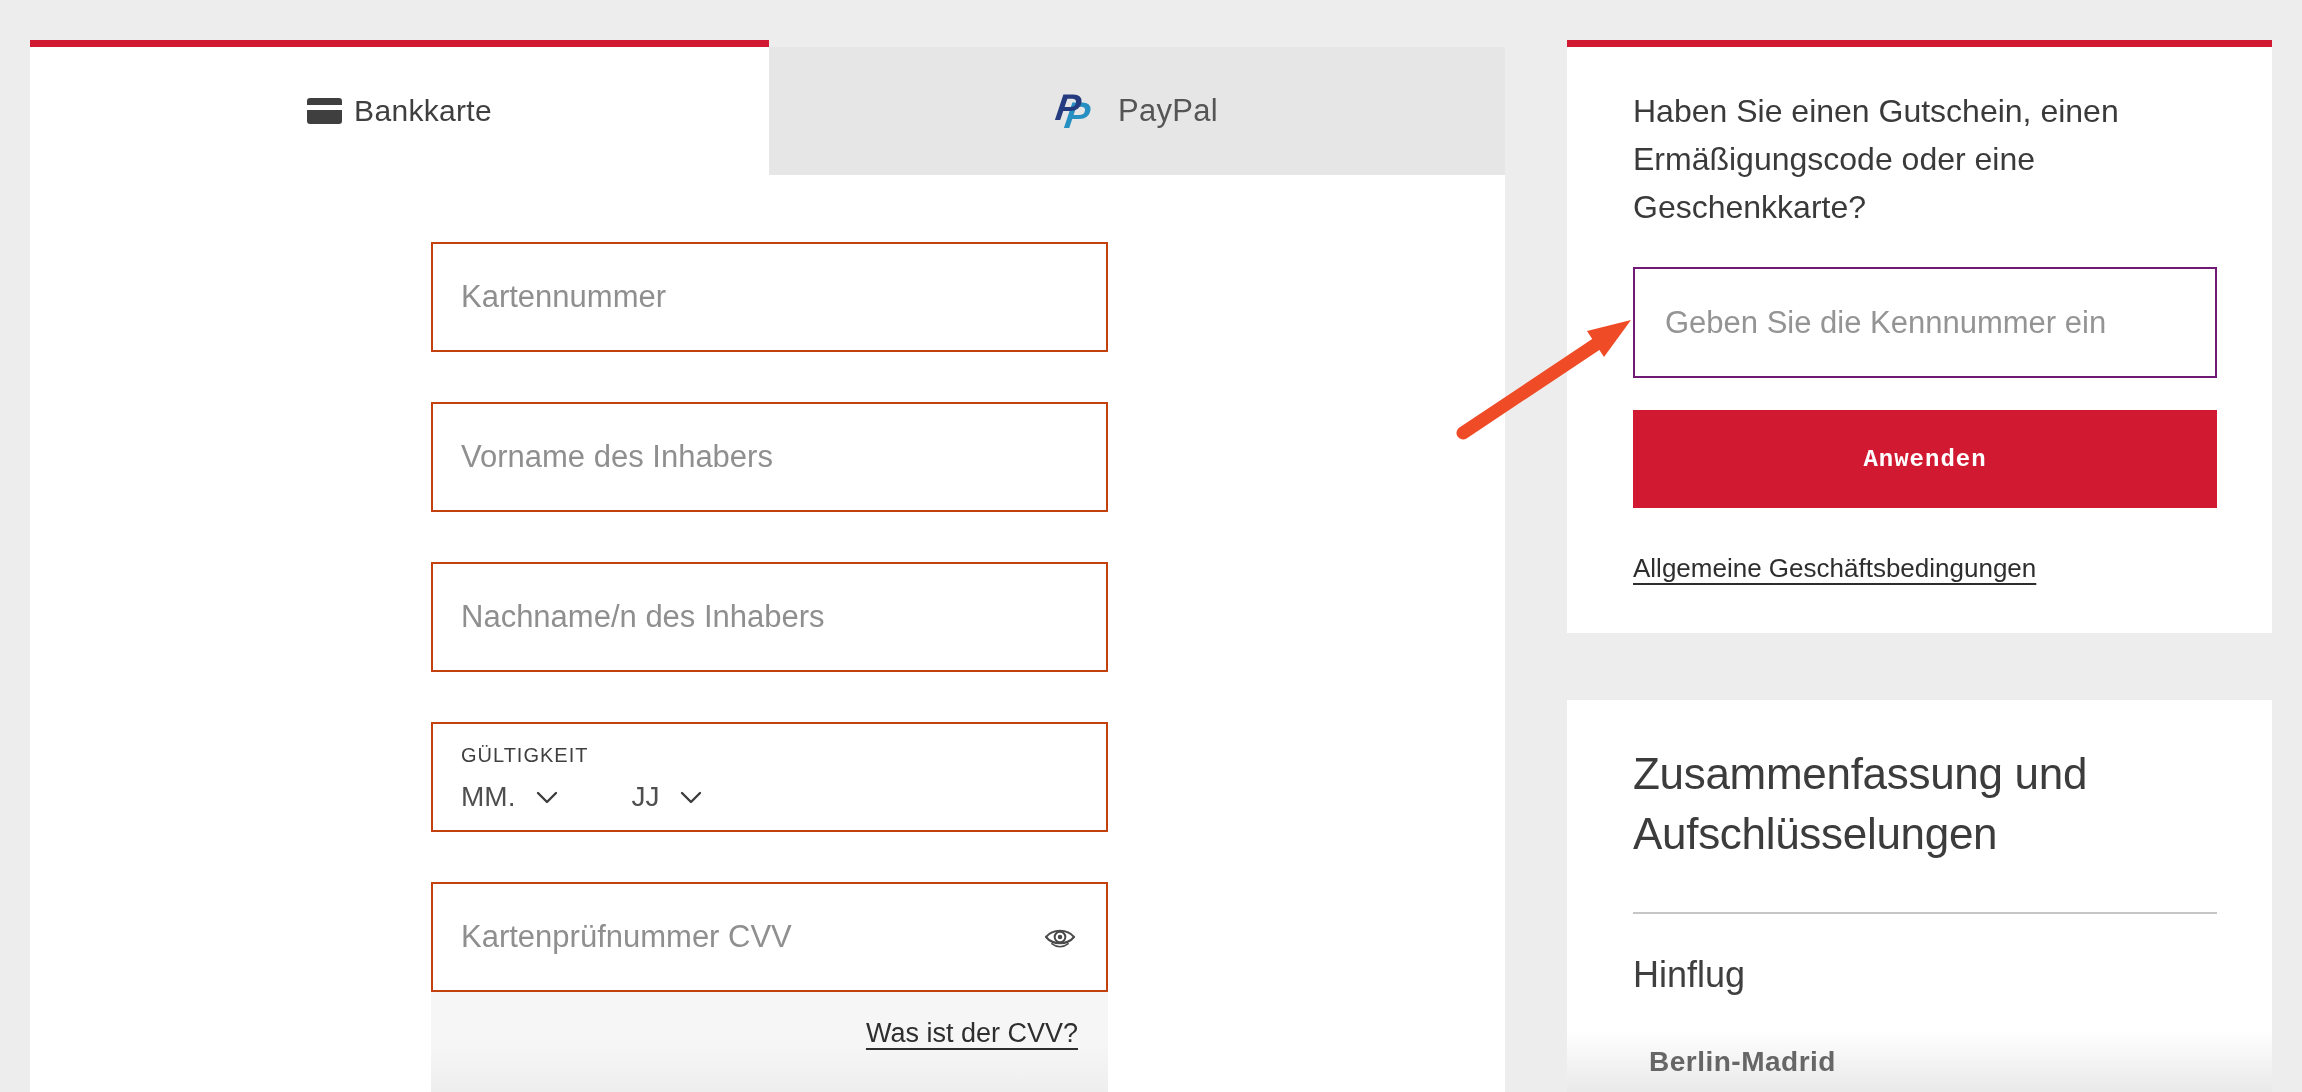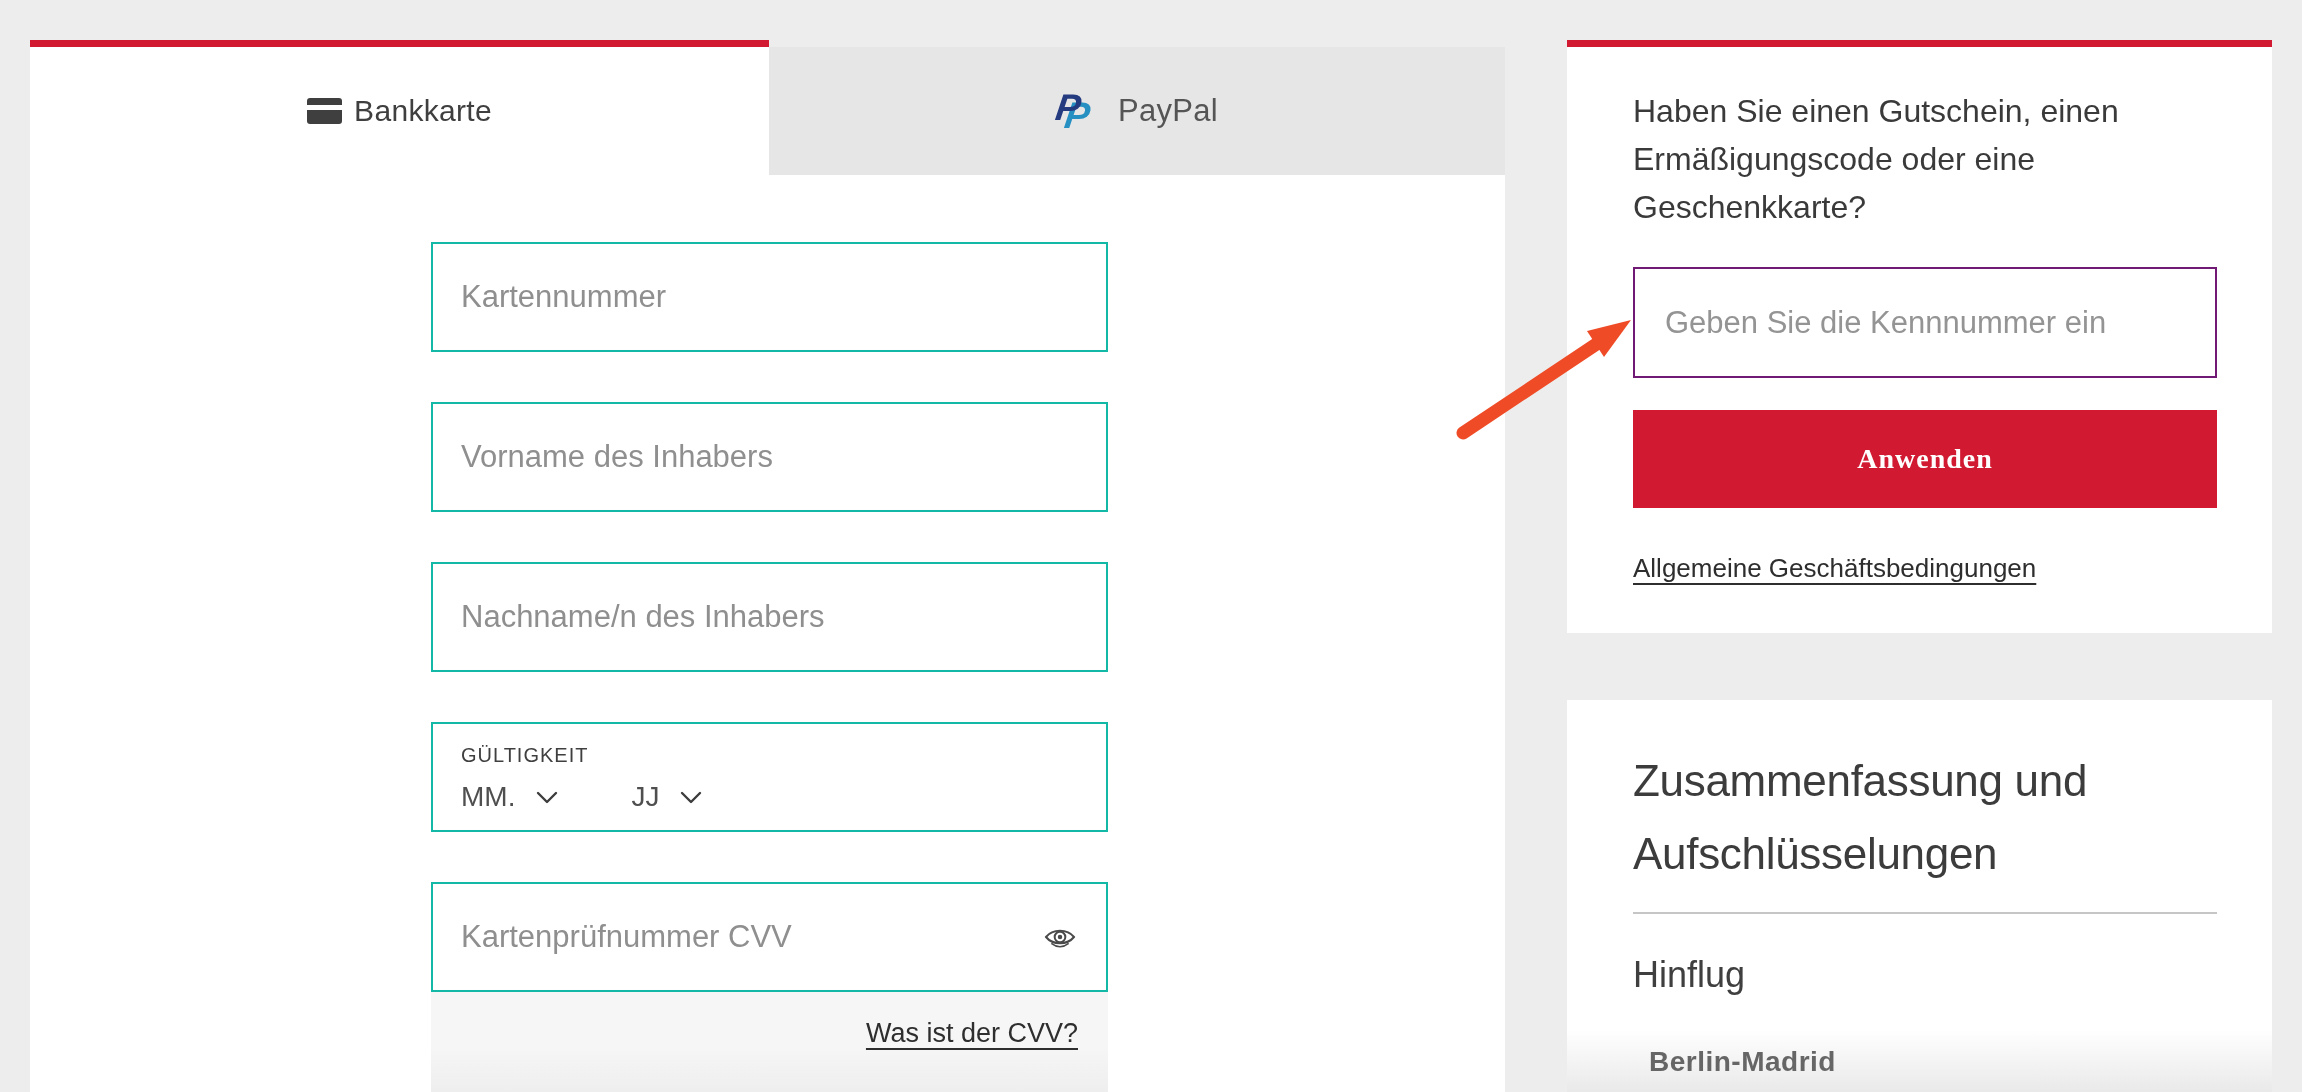--- a/index.html
+++ b/index.html
@@ -30,21 +30,21 @@
 
   .pp-logo { position:relative; width:44px; height:44px; display:inline-block; }
   .pp-logo .pp { position:absolute; font-style:italic; font-weight:800; font-size:37px; line-height:1; transform:skewX(-8deg); }
   .pp-back  { left:9px; top:8px;  color:#2790c3; }
   .pp-front { left:0;   top:0;    color:#253b80; }
   .pp-label { color:#555555; font-size:31px; }
 
   .fields { position:absolute; left:401px; top:195px; width:677px; }
   .field {
     width:677px; height:110px; margin-bottom:50px;
-    border:2px solid #14b8a6; background:#fff;
+    border:2px solid #c2410c; background:#fff;
     display:flex; align-items:center;
   }
   .field input {
     border:none; outline:none; width:100%; height:100%;
     padding:0 28px; font-family:"Liberation Sans", sans-serif;
     font-size:31px; color:#3d3d3d; background:transparent;
   }
   .field input::placeholder { color:#8f8f8f; opacity:1; }
 
   .field-expiry { display:block; padding:20px 28px; }
@@ -76,31 +76,31 @@
     border:2px solid #701a75; background:#fff;
   }
   .voucher-input-box input {
     border:none; outline:none; width:100%; height:100%; padding:0 30px;
     font-family:"Liberation Sans", sans-serif; font-size:31px; color:#3d3d3d; background:transparent;
   }
   .voucher-input-box input::placeholder { color:#949494; opacity:1; }
   .apply-btn {
     position:absolute; left:66px; top:363px; width:584px; height:98px;
     background:#d11a32; border:none; cursor:pointer;
-    color:#ffffff; font-family:Liberation Serif, serif;
-    font-size:28px; font-weight:600; letter-spacing:1px;
+    color:#ffffff; font-family:Liberation Mono, monospace;
+    font-size:24px; font-weight:600; letter-spacing:1px;
   }
   .terms { position:absolute; left:66px; top:506px; font-size:26px; }
 
   
   .panel-summary { left:1567px; top:700px; width:705px; height:392px; }
   .sum-fade { position:absolute; left:0; top:330px; width:705px; height:62px;
     background:linear-gradient(#ffffff, #e9e9e9); }
   .sum-title { position:absolute; left:66px; top:44px; width:600px;
-    font-size:44px; line-height:73px; font-weight:400; color:#3c3c3c; letter-spacing:-0.3px; }
+    font-size:44px; line-height:60px; font-weight:400; color:#3c3c3c; letter-spacing:-0.3px; }
   .sum-divider { position:absolute; left:66px; top:212px; width:584px; border-top:2px solid #c6c6c6; }
   .sum-outbound { position:absolute; left:66px; top:254px; font-size:36px; color:#3f3f3f; }
   .sum-route { position:absolute; left:82px; top:346px; font-size:28px; font-weight:700; color:#666666; letter-spacing:0.5px; }
 
   
   .arrow-overlay { position:absolute; left:1440px; top:300px; width:230px; height:150px; pointer-events:none; }
 </style>
 </head>
 <body>
 

